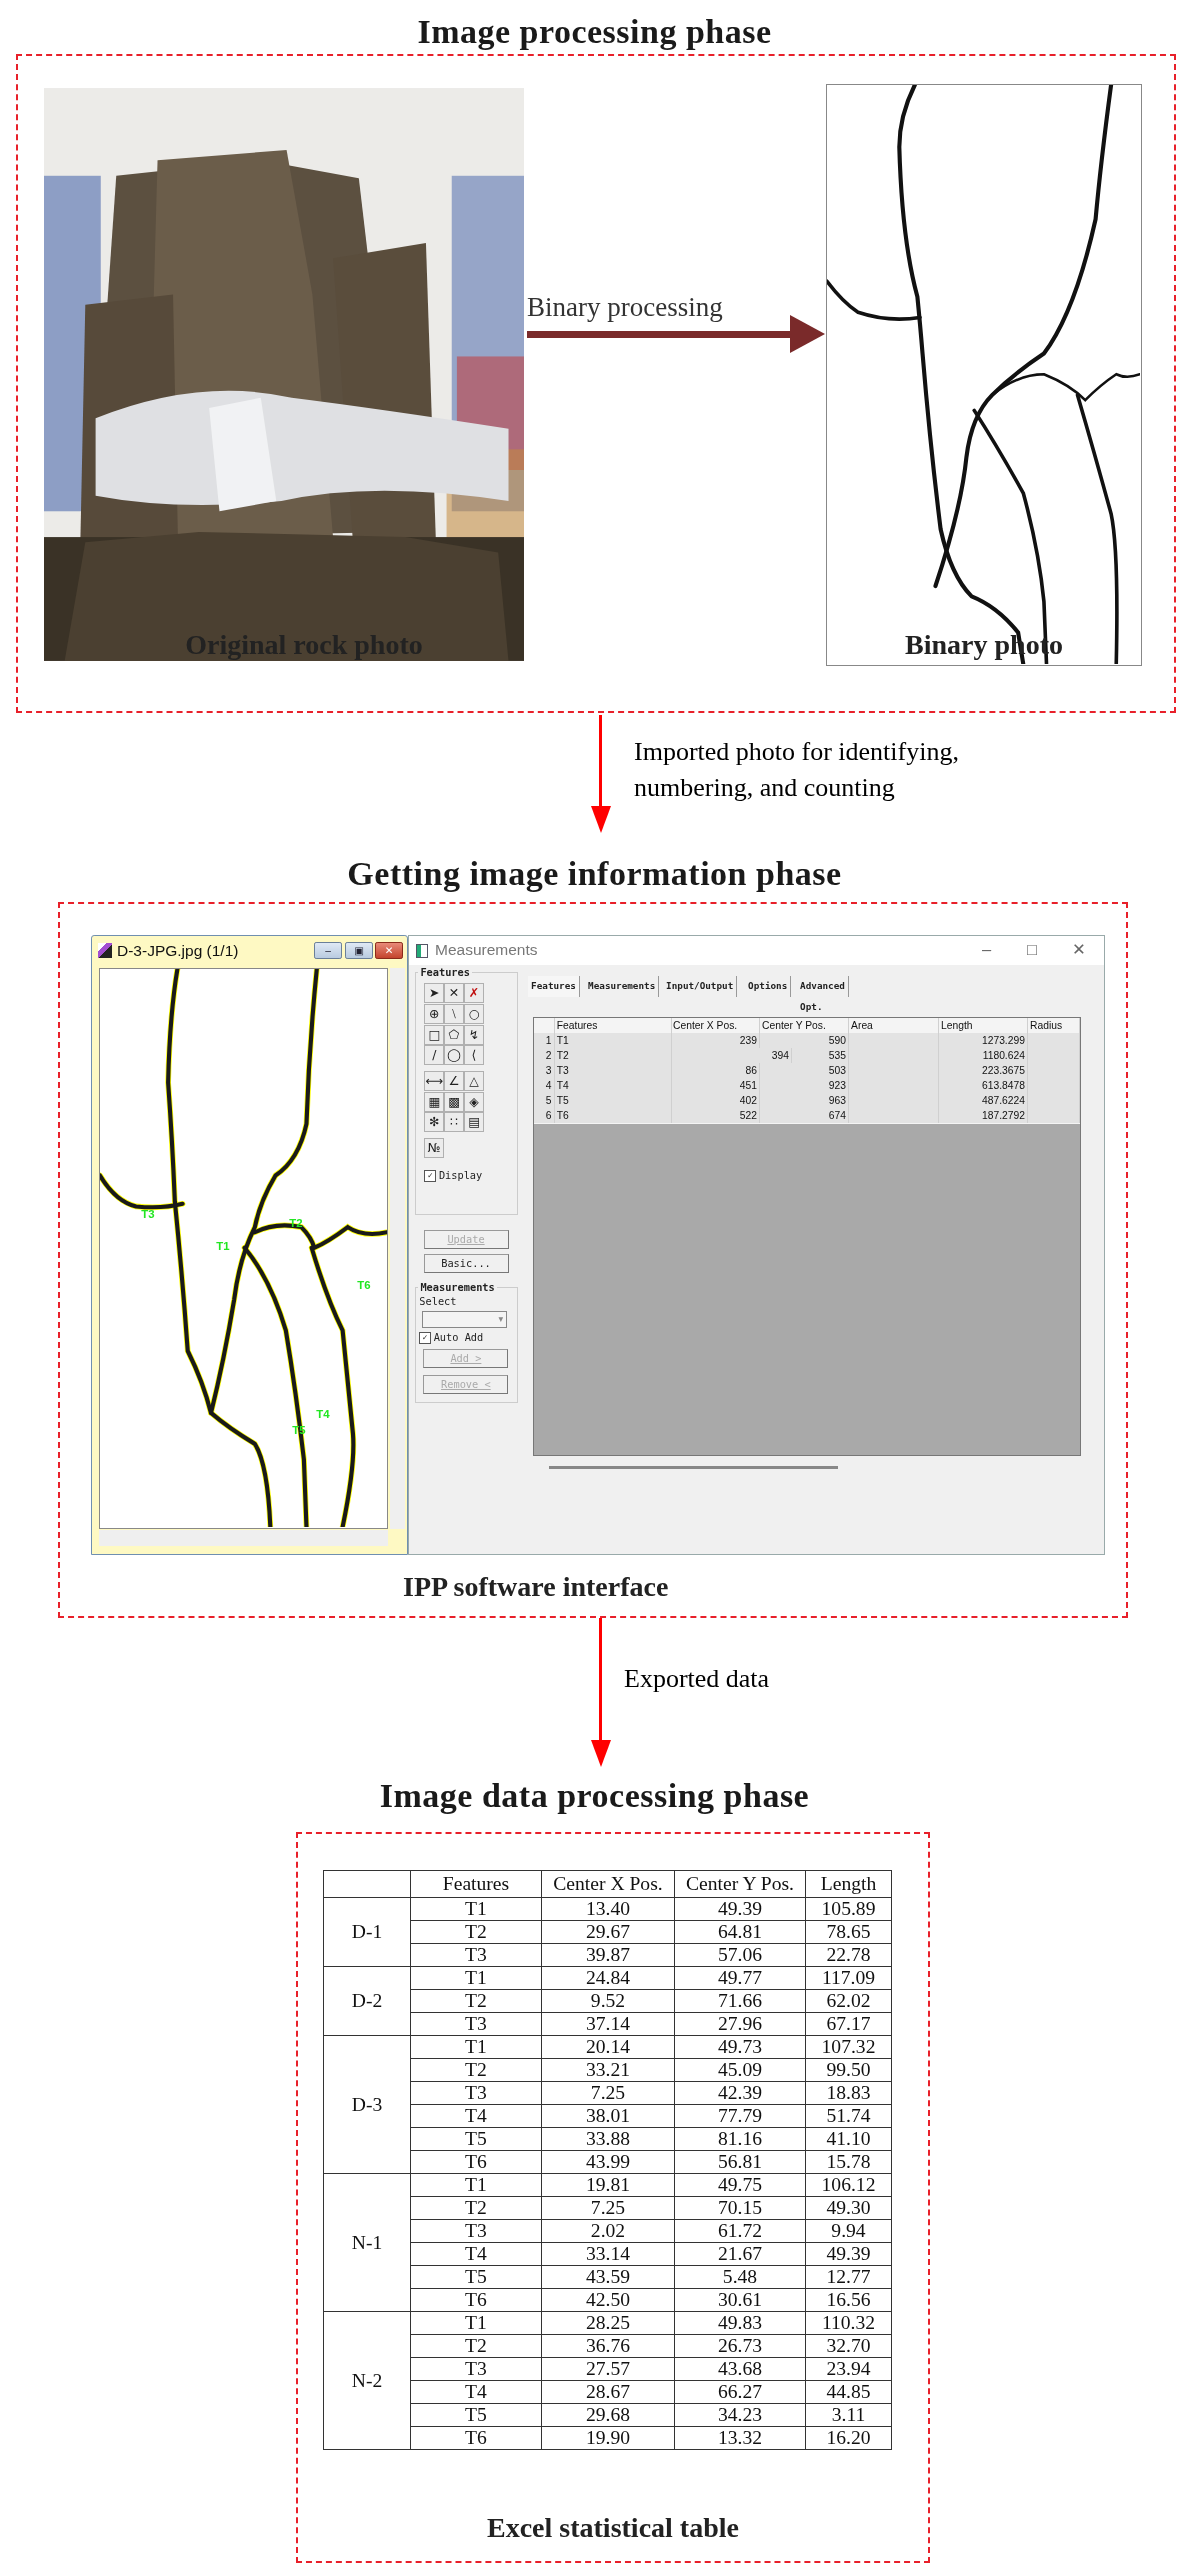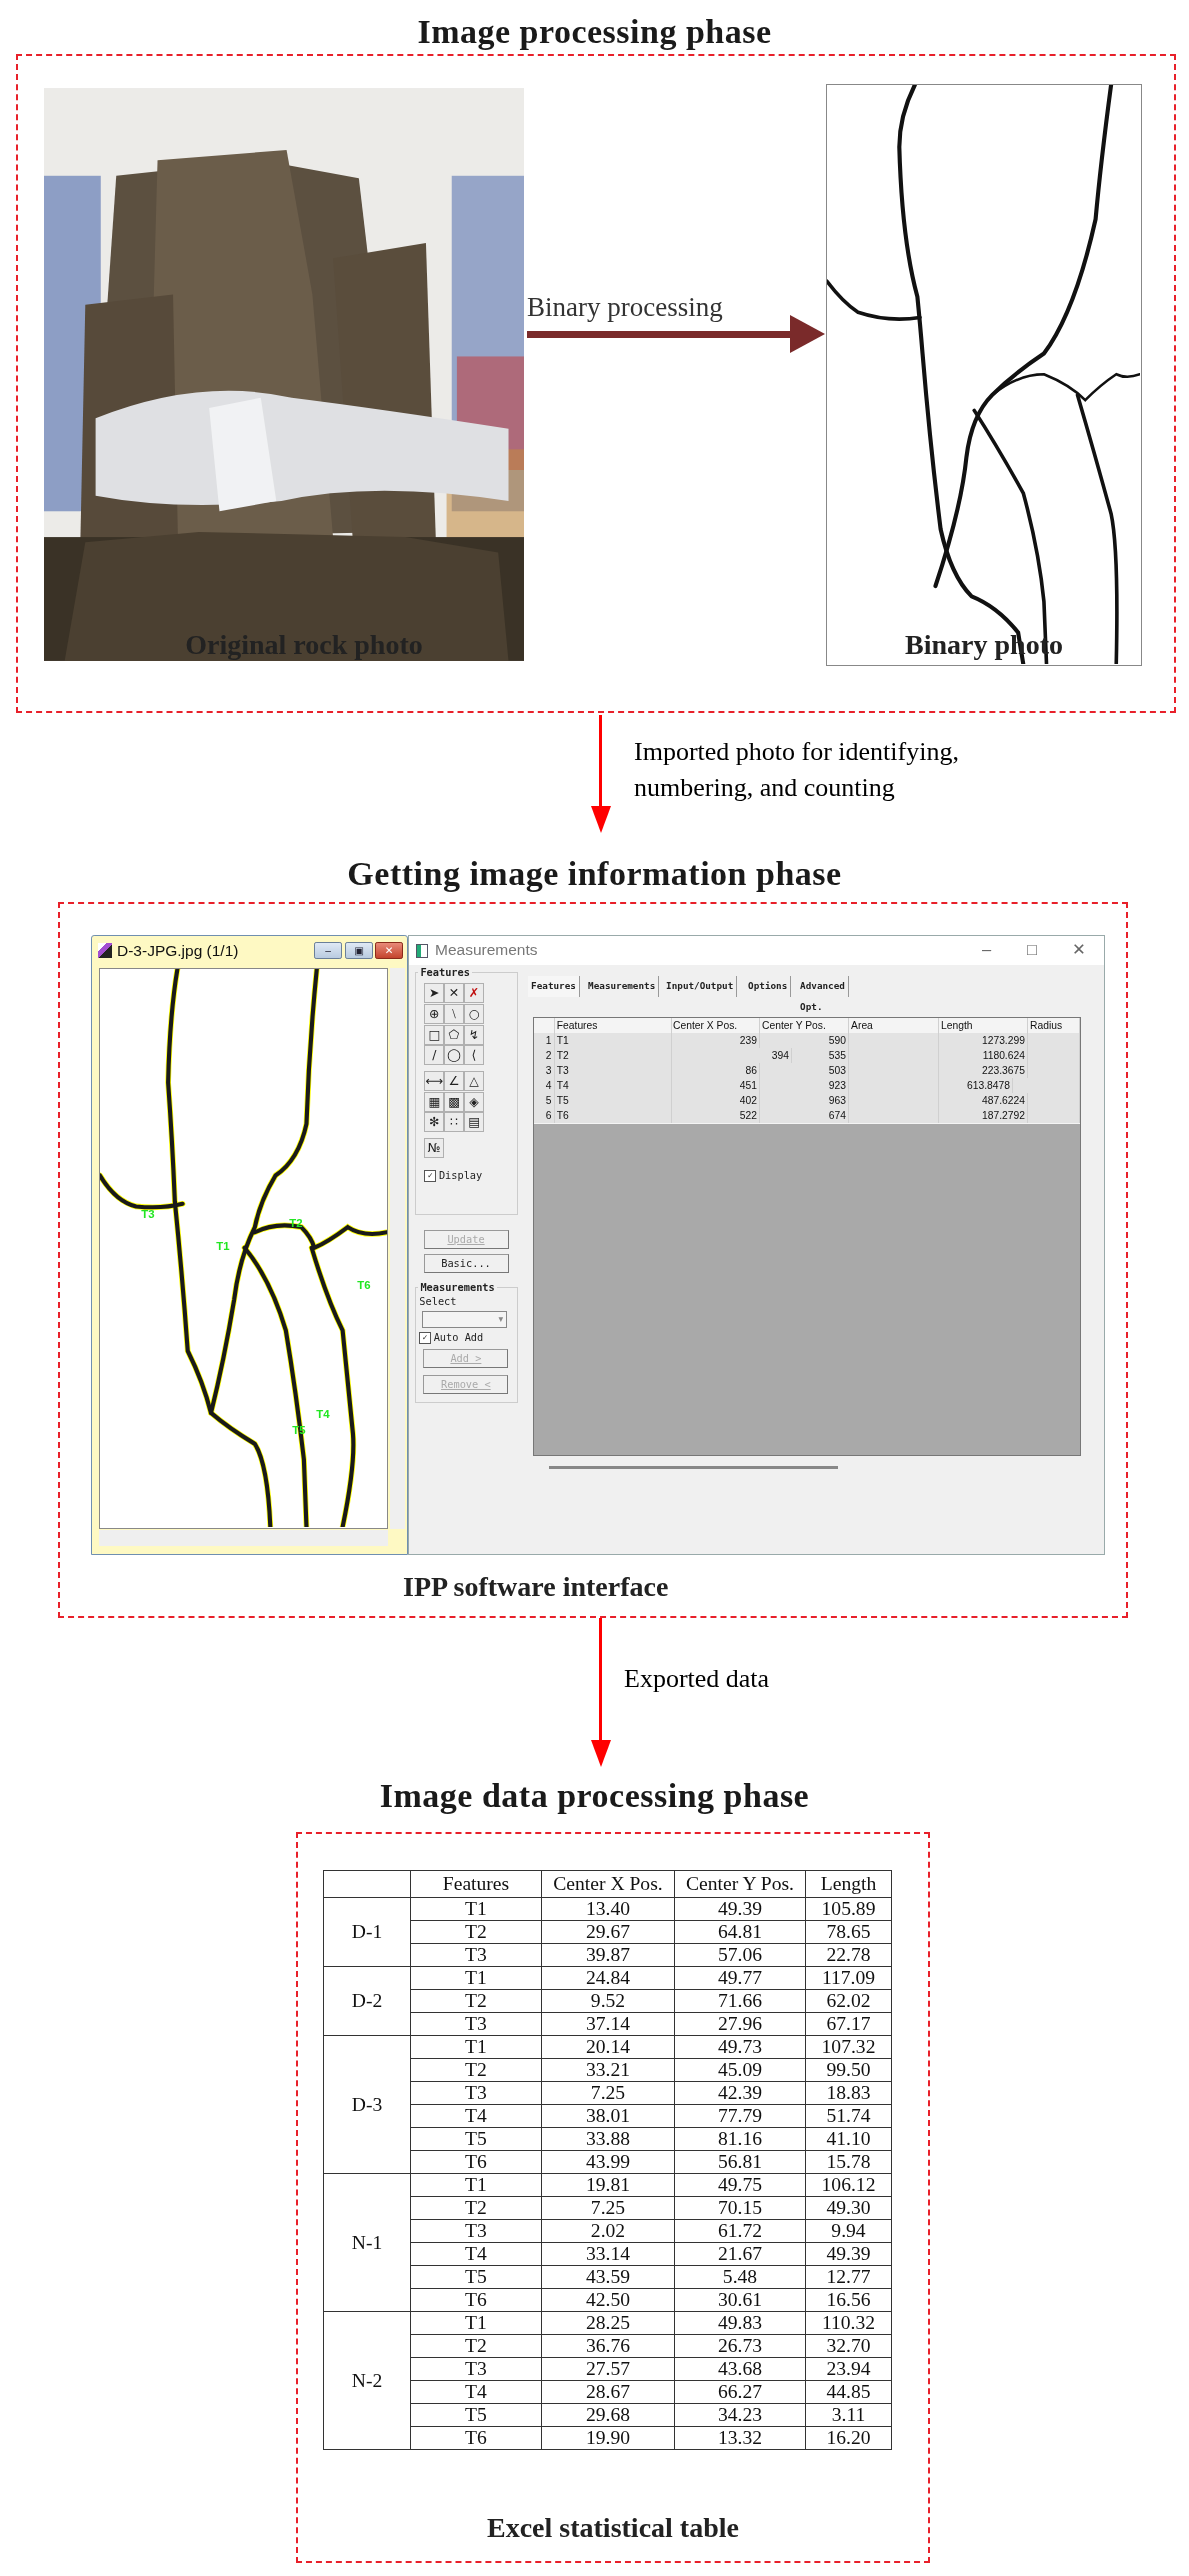--- a/index.html
+++ b/index.html
@@ -249,21 +249,21 @@
           <div class="gc num" style="left: 315px; width: 90px;"></div>
           <div class="gc num" style="left: 405px; width: 89px;">223.3675</div>
           <div class="gc num" style="left: 494px; width: 52px;"></div>
         </div>
         <div class="grid-row body" style="top: 60px;">
           <div class="gc num" style="left: 0px; width: 20.7px;">4</div>
           <div class="gc " style="left: 20.7px; width: 117px;">T4</div>
           <div class="gc num" style="left: 137px; width: 89px;">451</div>
           <div class="gc num" style="left: 226px; width: 89px;">923</div>
           <div class="gc num" style="left: 315px; width: 90px;"></div>
-          <div class="gc num" style="left: 390px; width: 89px;">613.8478</div>
+          <div class="gc num" style="left: 405px; width: 89px;">613.8478</div>
           <div class="gc num" style="left: 494px; width: 52px;"></div>
         </div>
         <div class="grid-row body" style="top: 75px;">
           <div class="gc num" style="left: 0px; width: 20.7px;">5</div>
           <div class="gc " style="left: 20.7px; width: 117px;">T5</div>
           <div class="gc num" style="left: 137px; width: 89px;">402</div>
           <div class="gc num" style="left: 226px; width: 89px;">963</div>
           <div class="gc num" style="left: 315px; width: 90px;"></div>
           <div class="gc num" style="left: 405px; width: 89px;">487.6224</div>
           <div class="gc num" style="left: 494px; width: 52px;"></div>

